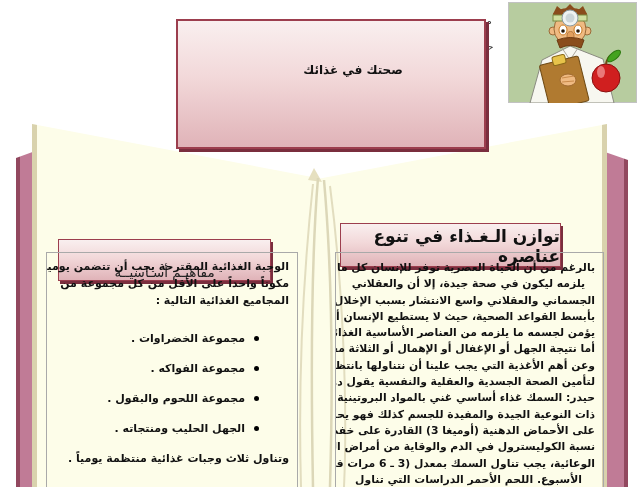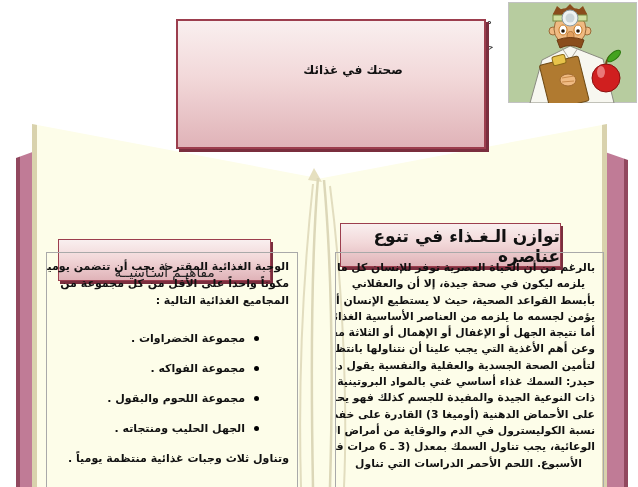--- a/index.html
+++ b/index.html
@@ -126,20 +126,21 @@
         <span>الجهل الحليب ومنتجاته .</span>
       </li>
       </ul>
     <div class="clipped-line">وتناول ثلاث وجبات غذائية منتظمة يومياً .</div>
   </div>
 
   <div class="frame frame-right">
     <div>
         <div class="tline">بالرغم من أن الحياة العصرية توفر للإنسان كل ما</div>
         <div class="tline">يلزمه ليكون في صحة جيدة، إلا أن والعقلاني</div>
+        <div class="tline">الجسماني والعقلاني واسع الانتشار بسبب الإخلال</div>
         <div class="tline">بأبسط القواعد الصحية، حيث لا يستطيع الإنسان أن</div>
         <div class="tline">يؤمن لجسمه ما يلزمه من العناصر الأساسية الغذائية،</div>
         <div class="tline">أما نتيجة الجهل أو الإغفال أو الإهمال أو الثلاثة معاً.</div>
         <div class="tline">وعن أهم الأغذية التي يجب علينا أن نتناولها بانتظام</div>
         <div class="tline">لتأمين الصحة الجسدية والعقلية والنفسية يقول د. علي</div>
         <div class="tline">حيدر: السمك غذاء أساسي غني بالمواد البروتينية</div>
         <div class="tline">ذات النوعية الجيدة والمفيدة للجسم كذلك فهو يحتوي</div>
         <div class="tline">على الأحماض الدهنية (أوميغا 3) القادرة على خفض</div>
         <div class="tline">نسبة الكوليسترول في الدم والوقاية من أمراض القلب</div>
         <div class="tline">الوعائية، يجب تناول السمك بمعدل (3 ـ 6 مرات في</div>

